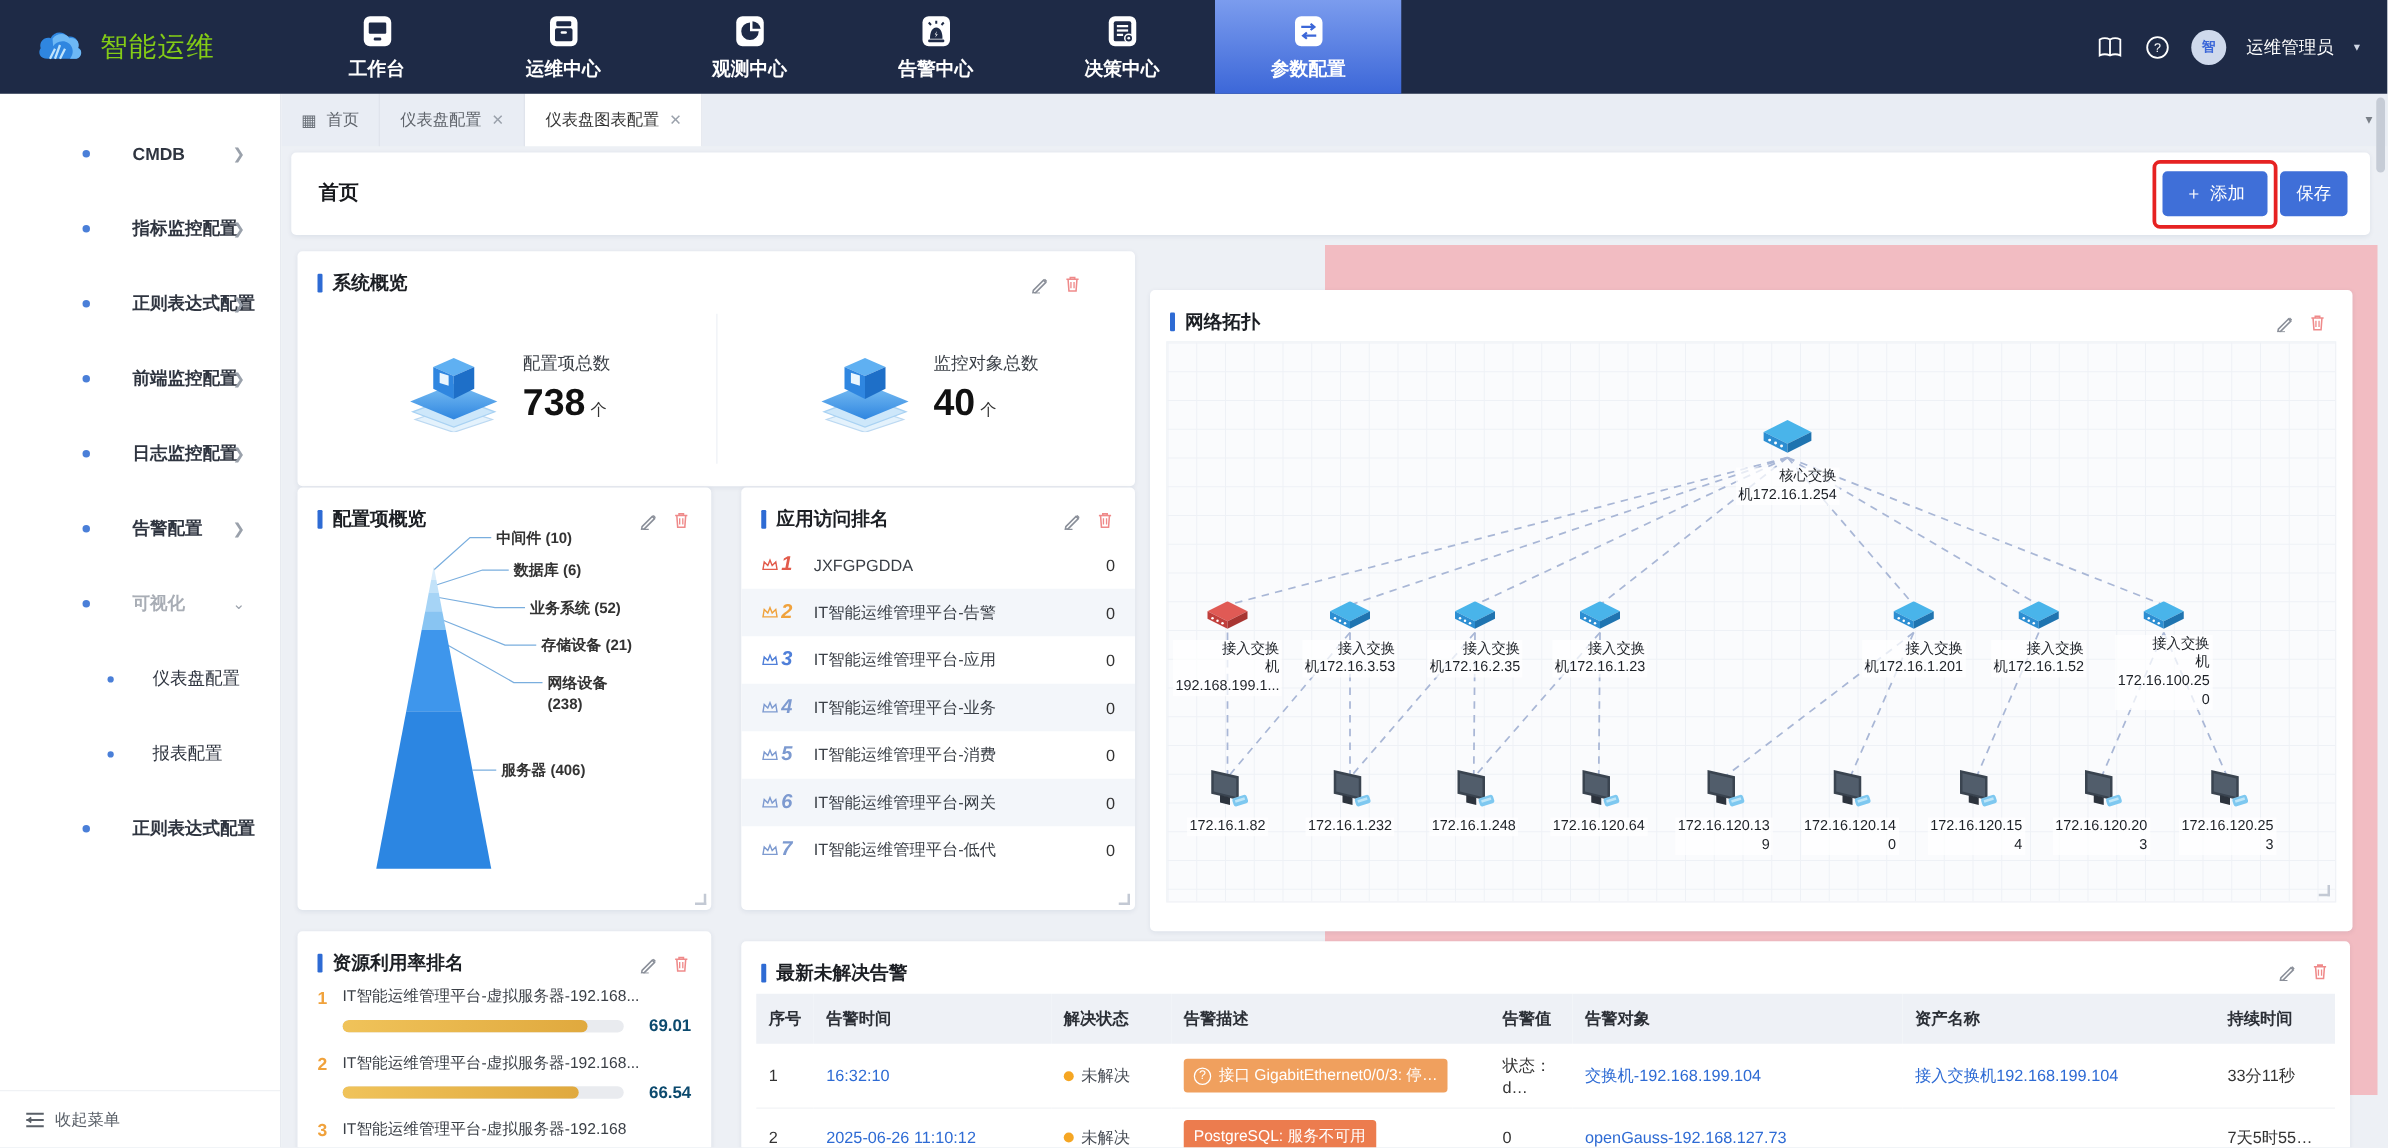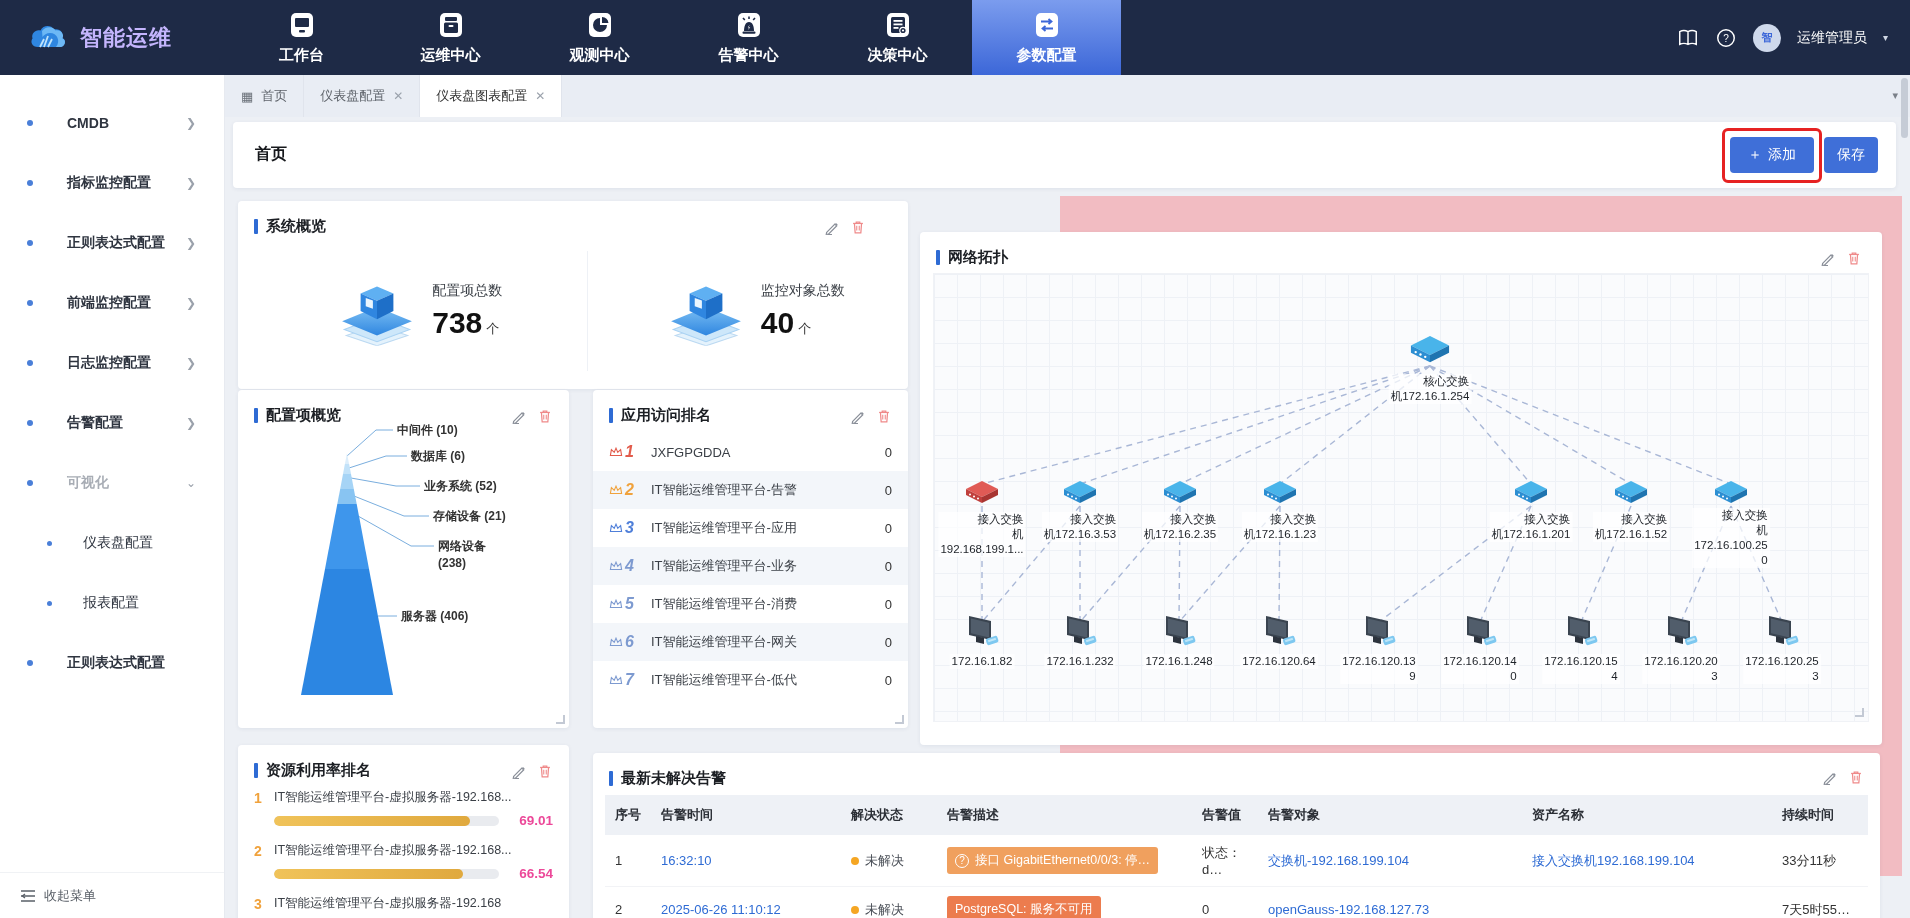--- a/index.html
+++ b/index.html
@@ -2,35 +2,35 @@
 <html><head>
 <meta charset="utf-8">
 <style>
   * { margin:0; padding:0; box-sizing:border-box; }
   html,body { width:1910px; height:918px; overflow:hidden; font-family:"Liberation Sans",sans-serif; background:#edf0f5; }
   #app { position:relative; width:1910px; height:918px; }
 
   
   .navbar { position:absolute; left:0; top:0; width:1910px; height:75px; background:#1e2a46; display:flex; align-items:stretch; z-index:30; }
   .logo { display:flex; align-items:center; gap:10px; padding-left:28px; width:225px; }
-  .logo-text { color:#c4b5fd; font-size:22px; font-weight:bold; letter-spacing:1px;text-align:center; }
+  .logo-text { color:#84cc16; font-size:22px; font-weight:normal; letter-spacing:1px;text-align:center; }
   .nav-items { display:flex; margin-left:2px; }
   .nav-item { width:149px; display:flex; flex-direction:column; align-items:center; justify-content:center; gap:6px; color:#fff; cursor:pointer; }
   .nav-item .nav-label { font-size:15px; font-weight:bold; }
   .nav-item.active { background:linear-gradient(180deg,#7b9cee 0%,#3c67d8 100%); }
   .nav-icon { width:30px; height:30px; }
   .nav-right { position:absolute; right:22px; top:0; height:75px; display:flex; align-items:center; gap:16px; color:#fff; }
   .round-ic { width:22px; height:22px; }
   .avatar { width:28px; height:28px; border-radius:50%; background:#cfd9ec; display:flex; align-items:center; justify-content:center; color:#3c67d8; font-size:11px; font-weight:bold; }
   .user-name { font-size:14px; }
   .caret { font-size:10px; color:#cfd6e4; }
 
   
   .sidebar { position:absolute; left:0; top:75px; width:225px; height:843px; background:#fff; border-right:1px solid #e7eaf0; z-index:20; }
-  .menu { padding-top:18px; }
+  .menu { padding-top:18px;padding-left:39px; }
   .menu-item { position:relative; height:60px; display:flex; align-items:center; cursor:pointer; }
   .menu-item .bullet { position:absolute; left:27px; width:6px; height:6px; border-radius:50%; background:#4a7fd8; }
   .menu-item .m-label { position:absolute; left:67px; font-size:14px; font-weight:bold; color:#2f3540; }
   .menu-item .chev { position:absolute; right:28px; color:#9aa1ab; font-size:12px; }
   .menu-item.dim .m-label { color:#a8adb5; }
   .menu-item.sub .bullet { left:47px; width:5px; height:5px; }
   .menu-item.sub .m-label { left:83px; font-weight:normal; }
   .collapse-bar { position:absolute; left:0; bottom:0; width:100%; height:46px; display:flex; align-items:center; gap:8px; padding-left:20px; color:#5a6068; font-size:13px; border-top:1px solid #f0f2f5; cursor:pointer; }
 
   
@@ -56,21 +56,21 @@
   .btn { position:absolute; top:15px; height:36px; background:#3f6fd8; color:#fff; font-size:14px; border:none; border-radius:4px; cursor:pointer; display:flex; align-items:center; justify-content:center; gap:6px; font-family:inherit; }
   .btn-add { left:1497px; width:84px; }
   .btn-save { left:1591px; width:54px; }
   .annotation-box { position:absolute; left:1489px; top:6px; width:100px; height:55px; border:3px solid #e62222; border-radius:6px; pointer-events:none; z-index:5; }
 
   
   .pink-region { position:absolute; left:835px; top:79px; width:842px; height:680px; background:#f2bcc2; z-index:1; }
 
   
   .sys-card { left:13px; top:84px; width:670px; height:188px; z-index:2; }
-  .metrics { position:absolute; left:14px; top:50px; width:100%; height:120px; display:flex; }
+  .metrics { position:absolute; left:0; top:50px; width:100%; height:120px; display:flex; }
   .metric { flex:1; display:flex; align-items:center; justify-content:center; gap:14px; }
   .metric + .metric { border-left:1px solid #eef1f6; }
   .metric .m-text .m-label { font-size:14px; color:#3a3f46; margin-bottom:6px; }
   .metric .m-text .m-value { font-size:30px; font-weight:bold; color:#111; }
   .metric .m-text .m-unit { font-size:13px; font-weight:normal; color:#333; margin-left:4px; }
 
   
   .ci-card { left:13px; top:273px; width:331px; height:338px; z-index:2; }
   .funnel-svg { position:absolute; left:5px; top:26px; }
   .fl-label { font-size:12px; font-weight:bold; fill:#333; }
@@ -98,21 +98,21 @@
   
   .res-card { left:13px; top:628px; width:331px; height:200px; z-index:2; }
   .res-rows { position:absolute; left:16px; top:44px; right:16px; }
   .res-row { margin-bottom:14px; }
   .res-head { display:flex; gap:8px; align-items:center; margin-bottom:7px; }
   .res-rank { font-size:14px; font-weight:bold; color:#f0a23c; width:12px; }
   .res-name { flex:1; font-size:12.5px; color:#3a3f46; white-space:nowrap; overflow:hidden; text-overflow:ellipsis; }
   .res-barline { display:flex; align-items:center; gap:10px; padding-left:20px; }
   .res-track { flex:1; height:10px; border-radius:5px; background:#e9ebef; overflow:hidden; }
   .res-fill { height:100%; border-radius:5px; background:linear-gradient(90deg,#f0c35a,#e0a93e); }
-  .res-val { width:44px; text-align:right; font-size:13.5px; font-weight:bold; color:#ec4899; }
+  .res-val { width:44px; text-align:right; font-size:13.5px; font-weight:bold; color:#0c4a6e; }
 
   
   .alert-card { left:368px; top:636px; width:1287px; height:210px; z-index:2; }
   .alert-table { position:absolute; left:12px; top:42px; width:1263px; border-collapse:collapse; table-layout:fixed; }
   .alert-table th { background:#eef1f6; font-size:13px; color:#2b2f36; text-align:left; padding:11px 10px; font-weight:bold; }
   .alert-table td { font-size:13px; color:#333; padding:9px 10px; border-bottom:1px solid #f2f3f6; height:38px; }
   .lnk { color:#2e6bd4; cursor:pointer; }
   .status-cell { display:flex; align-items:center; gap:6px; color:#4a4f57; }
   .dot { width:8px; height:8px; border-radius:50%; background:#f5a623; flex:0 0 auto; }
   .desc-badge { display:inline-flex; align-items:center; gap:6px; max-width:100%; color:#fff; font-size:12.5px; border-radius:3px; padding:5px 8px; white-space:nowrap; overflow:hidden; }

